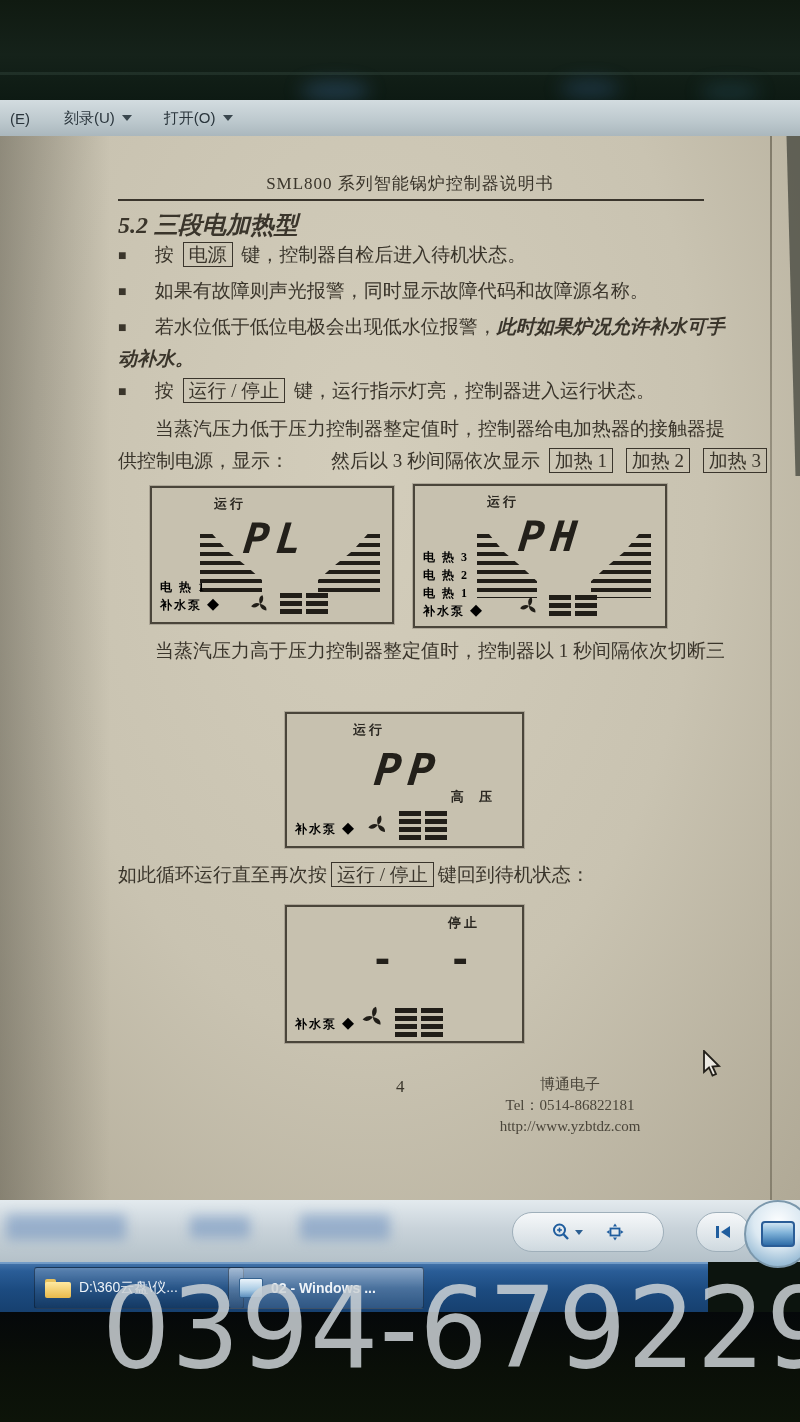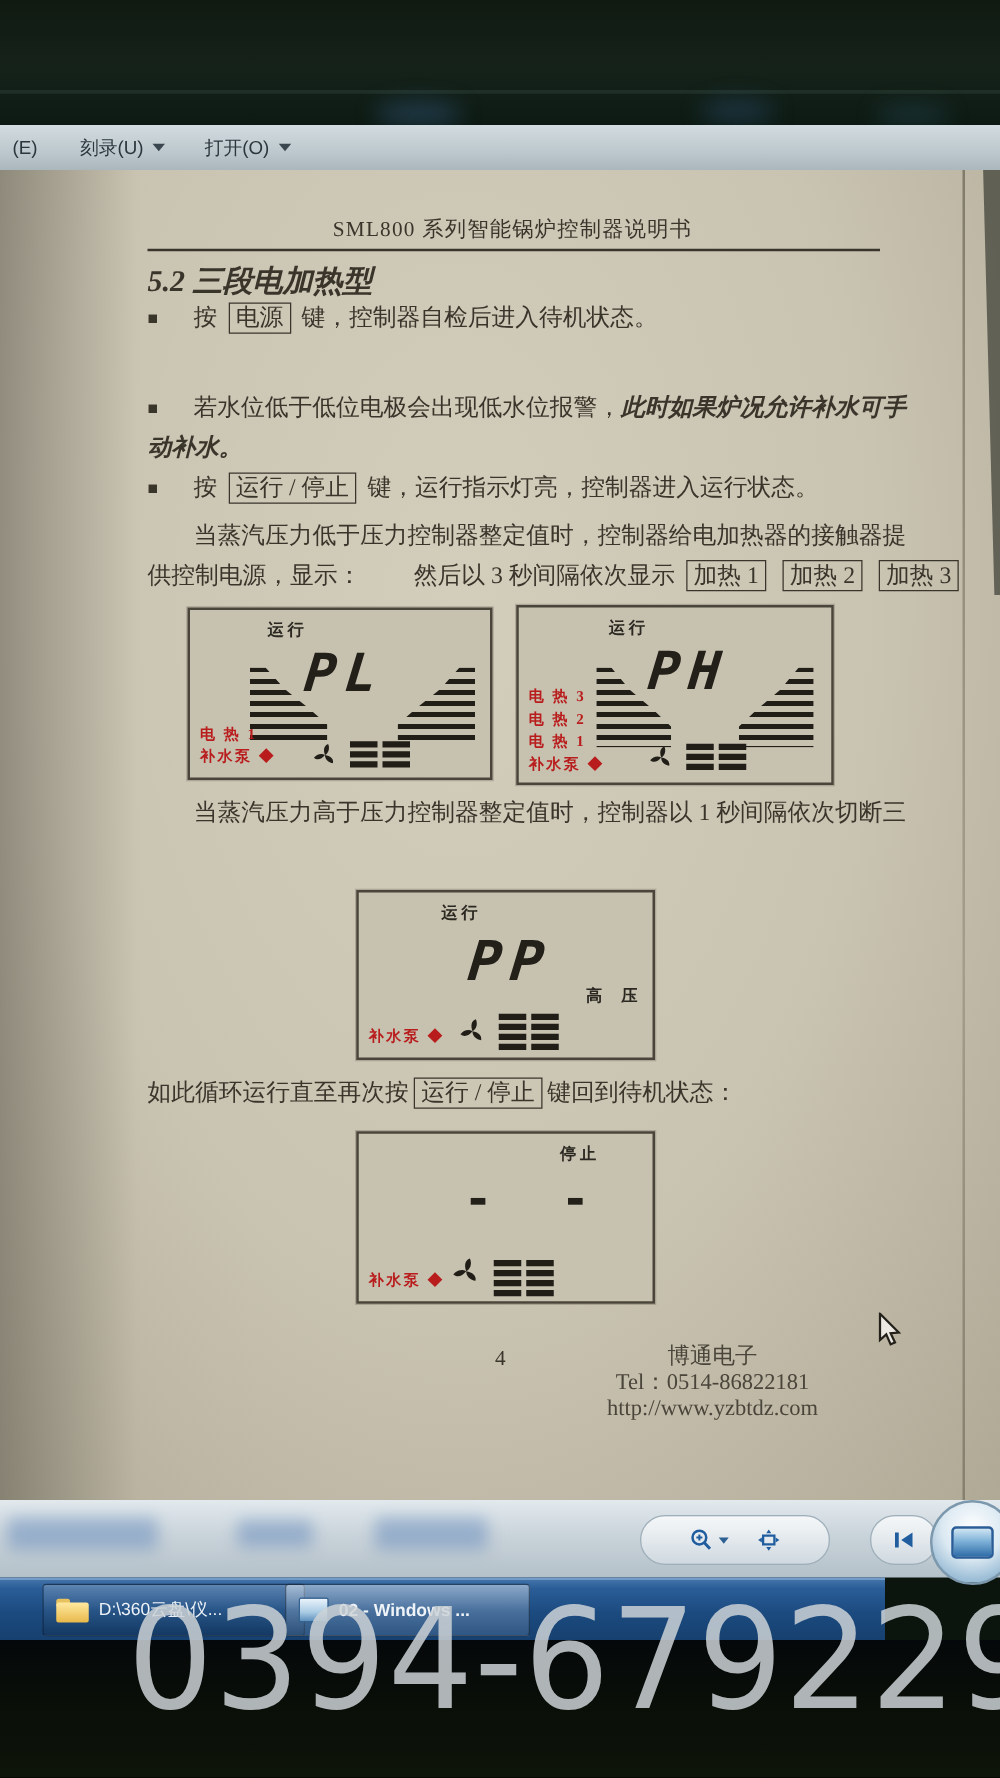--- a/index.html
+++ b/index.html
@@ -32,31 +32,31 @@
     background:linear-gradient(180deg,rgba(80,74,58,.55),rgba(80,74,58,.25) 60%,rgba(80,74,58,.45));}
   .abs{position:absolute;}
   .t{font-size:19px;line-height:26px;white-space:nowrap;}
   .doc-title{font-size:17px;letter-spacing:1px;}
   .rule{height:2px;background:#3a352c;}
   .heading{font-size:24px;font-weight:bold;font-style:italic;}
   .marker{display:inline-block;width:32px;font-size:14px;vertical-align:1px;}
   .key{display:inline-block;border:1.5px solid #3a352c;padding:0 5px;margin:0 4px;line-height:23px;}
   .gap40{display:inline-block;width:42px;}
   .ital{font-style:italic;font-weight:bold;}
-  .footer-small{font-size:18px;line-height:21px;color:#4a453a;}
+  .footer-small{font-size:15px;line-height:21px;color:#4a453a;}
 
   
   .lcd{position:absolute;border:2px solid #4a453a;background:#c7c1af;box-shadow:0 0 0 1px rgba(74,69,58,.25);}
   .lcd .runlbl{position:absolute;font-size:13px;font-weight:bold;letter-spacing:3px;color:#2b2822;}
   .seg{position:absolute;font-family:"DejaVu Sans Mono",monospace;font-weight:bold;font-style:italic;
        color:#23201a;letter-spacing:7px;transform:skewX(-6deg);}
   .stack{position:absolute;background:repeating-linear-gradient(to bottom,#211e18 0 4px,rgba(0,0,0,0) 4px 9px);}
   .stack.sl{clip-path:polygon(0 0,20% 0,45% 28%,75% 52%,100% 74%,100% 100%,0 100%);}
   .stack.sr{clip-path:polygon(80% 0,100% 0,100% 100%,0 100%,0 74%,25% 52%,55% 28%);}
-  .lcdlabels{position:absolute;font-size:12px;font-weight:bold;color:#b91c1c;letter-spacing:2px;line-height:18px;}
+  .lcdlabels{position:absolute;font-size:12px;font-weight:bold;color:#000000;letter-spacing:2px;line-height:18px;}
   .tank{position:absolute;display:grid;grid-template-columns:22px 22px;gap:3px 4px;}
   .tank i{display:block;height:5px;background:#211e18;}
   .fan{position:absolute;}
   .hp{position:absolute;font-size:13px;font-weight:bold;letter-spacing:6px;color:#2b2822;}
 
   
   .cursor{position:absolute;}
 
   
   .viewerbar{position:absolute;left:0;top:1200px;width:800px;height:62px;
@@ -129,20 +129,24 @@
 
     <div class="abs heading" style="left:118px;top:73px;">5.2 三段电加热型</div>
 
     <div class="abs t" style="left:118px;top:106px;">
       <span class="marker">■</span>
       <span>按</span>
       <span class="key">电源</span>
       <span>键，控制器自检后进入待机状态。</span>
     </div>
 
+    <div class="abs t" style="left:118px;top:142px;">
+      <span class="marker">■</span>
+      <span>如果有故障则声光报警，同时显示故障代码和故障源名称。</span>
+    </div>
 
     <div class="abs t" style="left:118px;top:178px;">
       <span class="marker">■</span>
       <span>若水位低于低位电极会出现低水位报警，</span><span class="ital">此时如果炉况允许补水可手</span>
     </div>
     <div class="abs t ital" style="left:118px;top:210px;">动补水。</div>
 
     <div class="abs t" style="left:118px;top:242px;font-family:Liberation Serif, serif;">
       <span class="marker">■</span>
       <span>按</span>
@@ -210,21 +214,21 @@
           <i></i>
           <i></i>
       </div>
     </div>
 
     <div class="abs t" style="left:155px;top:502px;">当蒸汽压力高于压力控制器整定值时，控制器以 1 秒间隔依次切断三</div>
 
     <div class="lcd" style="left:285px;top:576px;width:235px;height:132px;">
       <div class="runlbl" style="left:66px;top:7px;">运行</div>
       <div class="seg" style="left:88px;top:30px;font-size:44px;">PP</div>
-      <div class="hp" style="right:6px;top:74px;text-align:right;">高  压</div>
+      <div class="hp" style="right:24px;top:74px;text-align:right;">高  压</div>
       <div class="lcdlabels" style="left:8px;bottom:8px;">
         <div>补水泵 ◆</div>
       </div>
       <svg class="fan" style="left:78px;bottom:8px;" width="26" height="26" viewBox="0 0 24 24">
         <g fill="#211e18">
           <path d="M12 12C10.5 8 11 4.5 14.5 3.2 16 6.5 15 10.5 12 12Z"></path>
           <path d="M12 12C10.5 8 11 4.5 14.5 3.2 16 6.5 15 10.5 12 12Z" transform="rotate(120 12 12)"></path>
           <path d="M12 12C10.5 8 11 4.5 14.5 3.2 16 6.5 15 10.5 12 12Z" transform="rotate(240 12 12)"></path>
         </g>
       </svg>

